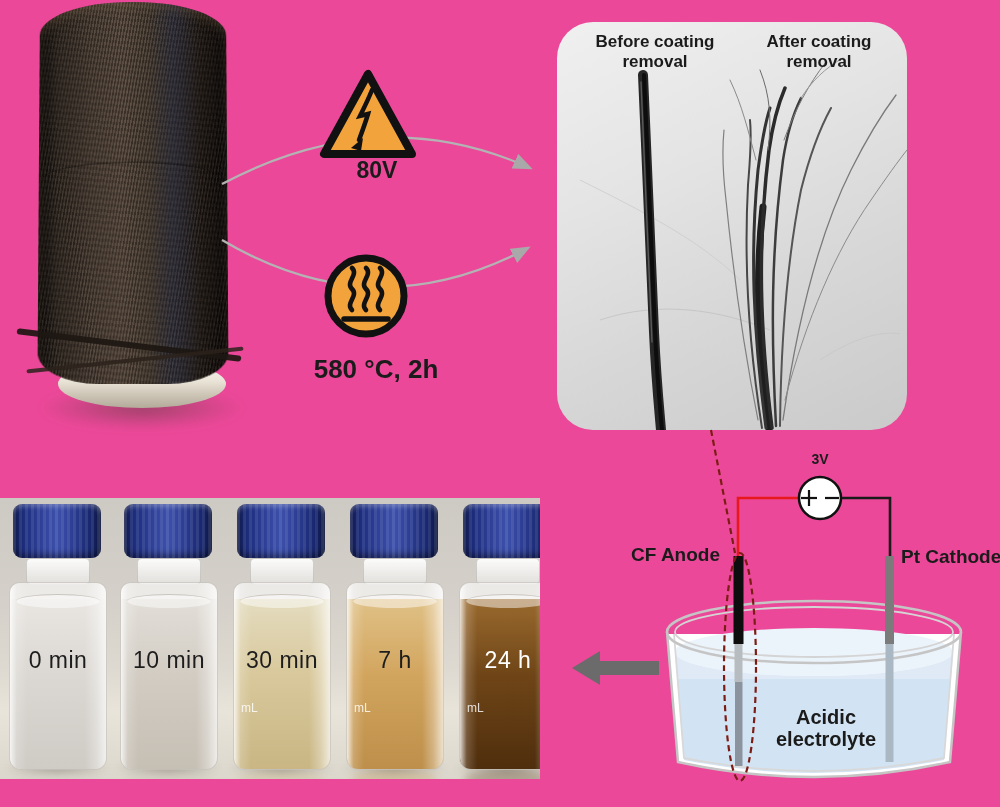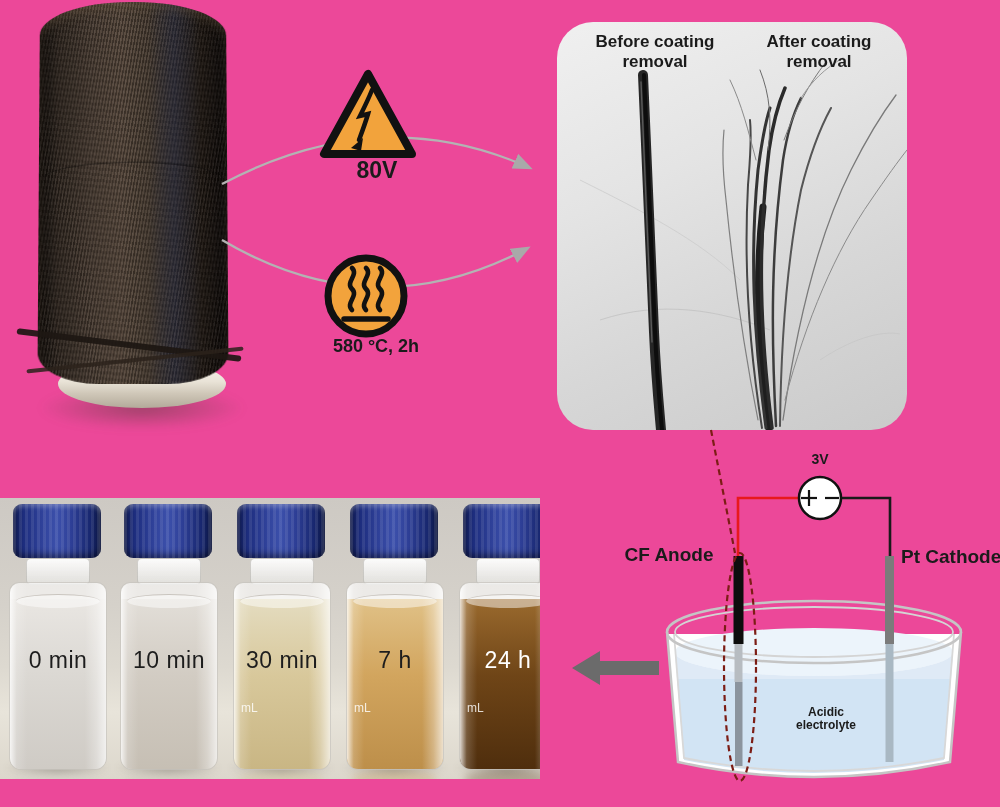--- a/index.html
+++ b/index.html
@@ -67,25 +67,25 @@
   .vial-ml{position:absolute;left:7px;top:118px;font-size:12px;color:rgba(255,255,255,.82);z-index:2;}
   .vial-reflection{left:12px;top:266px;width:86px;height:18px;border-radius:50%;
     background:var(--lb);opacity:.30;filter:blur(4px);}
 
   
   .overlay{left:0;top:0;width:1000px;height:807px;pointer-events:none;}
   .icon-svg{pointer-events:none;}
 
   
   .voltage3-label{left:796px;top:452px;width:48px;font-size:14px;}
-  .anode-label{left:618px;top:544px;width:102px;font-size:19px;}
+  .anode-label{left:618px;top:544px;width:102px;font-size:19px;text-align:right;}
   .cathode-label{left:901px;top:546px;width:120px;font-size:19px;text-align:left;}
-  .electrolyte-label{left:756px;top:706px;width:140px;font-size:12px;}
+  .electrolyte-label{left:756px;top:706px;width:140px;font-size:20px;}
   .hv-label{left:327px;top:158px;width:100px;font-size:23px;}
-  .heat-label{left:301px;top:336px;width:150px;font-size:18px;}
+  .heat-label{left:301px;top:355px;width:150px;font-size:26px;}
 </style>
 </head>
 <body>
 
 <div class="canvas">
 
   <div class="abs spool">
     <div class="abs spool-shadow"></div>
     <div class="abs spool-flange"></div>
     <div class="abs spool-body"></div>

